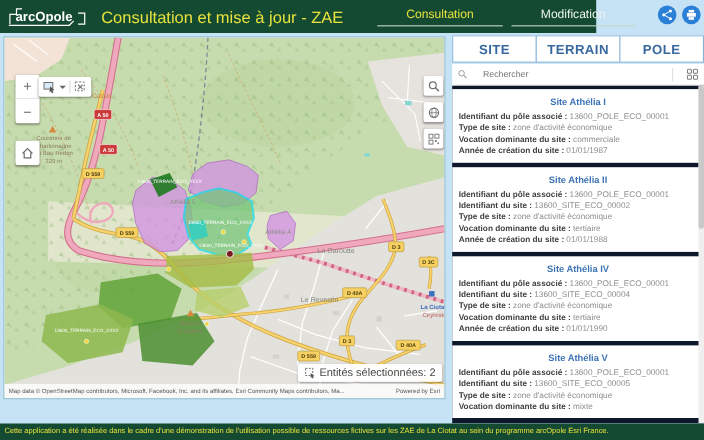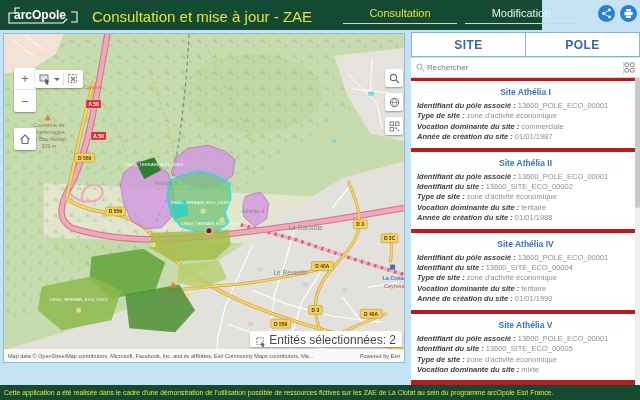--- a/index.html
+++ b/index.html
@@ -30,45 +30,45 @@
   .ctl-zoom .zbtn:first-child{border-bottom:1px solid #e4e4e4;}
   .ctl-home{left:10px;top:94px;width:22px;height:22px;}
   .ctl-select{position:absolute;left:31px;top:36px;height:18px;background:#fff;border-radius:2px;
               box-shadow:0 1px 2px rgba(0,0,0,.35);display:flex;align-items:center;padding:0 4px;gap:3px;}
   .caret{width:0;height:0;border:3px solid transparent;border-top-color:#666;margin-top:3px;cursor:pointer;}
   .vsep{width:1px;height:12px;background:#ddd;}
   .ctl-search{right:1px;top:35px;width:18px;height:18px;}
   .ctl-basemap{right:1px;top:59px;width:18px;height:18px;}
   .ctl-grid{right:1px;top:83px;width:18px;height:18px;}
   .sel-badge{position:absolute;right:2px;bottom:15px;height:16px;background:rgba(255,255,255,.97);
-             border-radius:2px;box-shadow:0 1px 2px rgba(0,0,0,.3);display:flex;align-items:flex-end;
-             gap:3px;padding:0 6px;font-size:12px;color:#474747;}
+             border-radius:2px;box-shadow:0 1px 2px rgba(0,0,0,.3);display:flex;align-items:center;
+             gap:3px;padding:0 6px;font-size:10px;color:#474747;}
   .attribution{position:absolute;left:0;right:0;bottom:0;height:13px;background:rgba(255,255,255,.78);
                display:flex;align-items:center;justify-content:space-between;padding:0 4px;
                font-size:5.5px;color:#565656;}
   .attribution .attr-left{white-space:nowrap;overflow:hidden;max-width:330px;}
   .attribution .attr-right{white-space:nowrap;}
   
   .sidebar{position:absolute;left:411px;top:2px;width:229px;height:353px;display:flex;
            flex-direction:column;overflow:hidden;}
   .side-tabs{display:flex;height:25px;flex:0 0 25px;}
   .side-tab{flex:1;background:#fff;border:1px solid #88b3d6;margin-left:-1px;color:#38699e;
             font-size:12px;font-weight:bold;letter-spacing:.4px;display:flex;align-items:center;
             justify-content:center;cursor:pointer;}
   .side-tab:first-child{margin-left:0;}
   .search-row{height:19px;flex:0 0 19px;background:#fff;border-bottom:1px solid #d8d8d8;
-              display:flex;align-items:center;padding:0 5px;gap:0;margin-top:1px;}
+              display:flex;align-items:center;padding:0 5px;gap:12px;margin-top:1px;}
   .search-row input{flex:1;border:0;outline:0;font-size:8px;color:#444;background:transparent;
                     font-family:"Liberation Sans",sans-serif;}
-  .card-list{flex:1;background:#b91c1c;padding-top:3px;display:flex;flex-direction:column;gap:4px;
+  .card-list{flex:1;background:#0f172a;padding-top:3px;display:flex;flex-direction:column;gap:4px;
              overflow:hidden;position:relative;}
   .card{background:#fff;padding:4px 6px 5px 6px;flex:0 0 auto;}
   .card-title{color:#3c73b4;font-size:8.5px;font-weight:bold;text-align:center;margin:2px 0 4px;}
   .field{font-size:7.5px;line-height:10.4px;white-space:nowrap;overflow:hidden;}
-  .f-label{font-weight:bold;color:#3f3f3f;font-style:italic;}
+  .f-label{font-weight:bold;color:#3f3f3f;}
   .f-value{color:#8e8e8e;margin-left:2px;margin-top:7px;}
   .scrollbar{position:absolute;right:0;top:46px;bottom:0;width:5px;background:#efefef;}
   .scroll-thumb{position:absolute;right:0;top:0;width:5px;height:130px;background:#c9c9c9;border-radius:3px;}
   
   .footer{position:absolute;left:0;top:385px;width:640px;height:15px;background:#134a31;
           color:#e7e23c;font-size:6.8px;line-height:15px;padding-left:4px;box-sizing:border-box;
           white-space:nowrap;}
   
   text{font-family:"Liberation Sans",sans-serif;}
 </style>
@@ -306,20 +306,21 @@
       </div>
       <div class="attribution">
         <span class="attr-left">Map data © OpenStreetMap contributors, Microsoft, Facebook, Inc. and its affiliates, Esri Community Maps contributors, Ma...</span>
         <span class="attr-right">Powered by Esri</span>
       </div>
     </div>
 
     <div class="sidebar">
       <div class="side-tabs">
         <div class="side-tab">SITE</div>
+        <div class="side-tab">TERRAIN</div>
         <div class="side-tab">POLE</div>
       </div>
       <div class="search-row">
         <svg width="9" height="9" viewBox="0 0 10 10">
           <circle cx="4" cy="4" r="2.8" stroke="#9a9a9a" stroke-width="1" fill="none"></circle>
           <path d="M6.2,6.2 L9,9" stroke="#9a9a9a" stroke-width="1.1"></path>
         </svg>
         <input class="search" placeholder="Rechercher" style="">
         <div class="vsep"></div>
         <svg width="11" height="11" viewBox="0 0 12 12">

